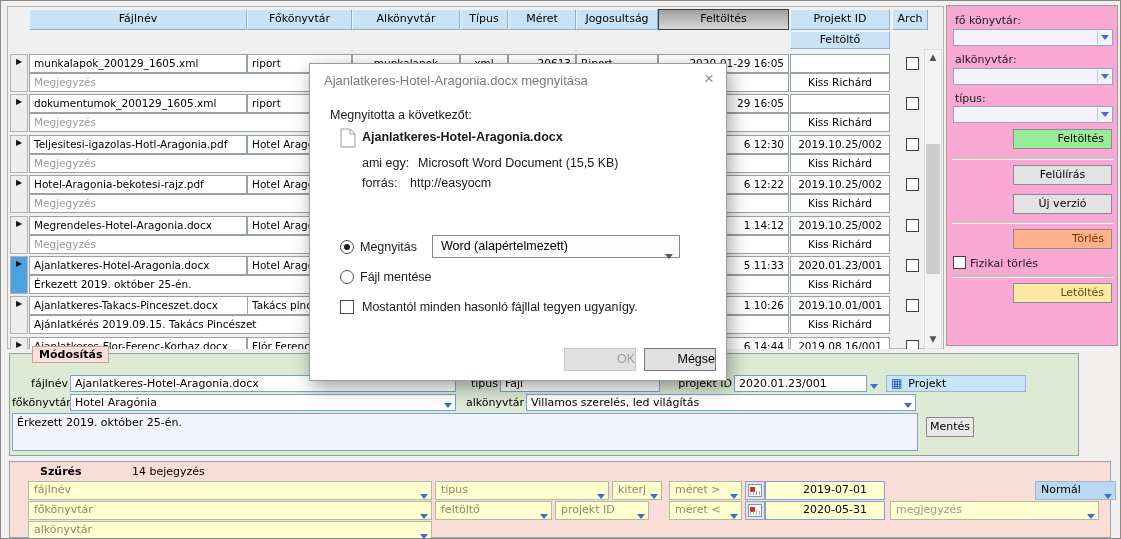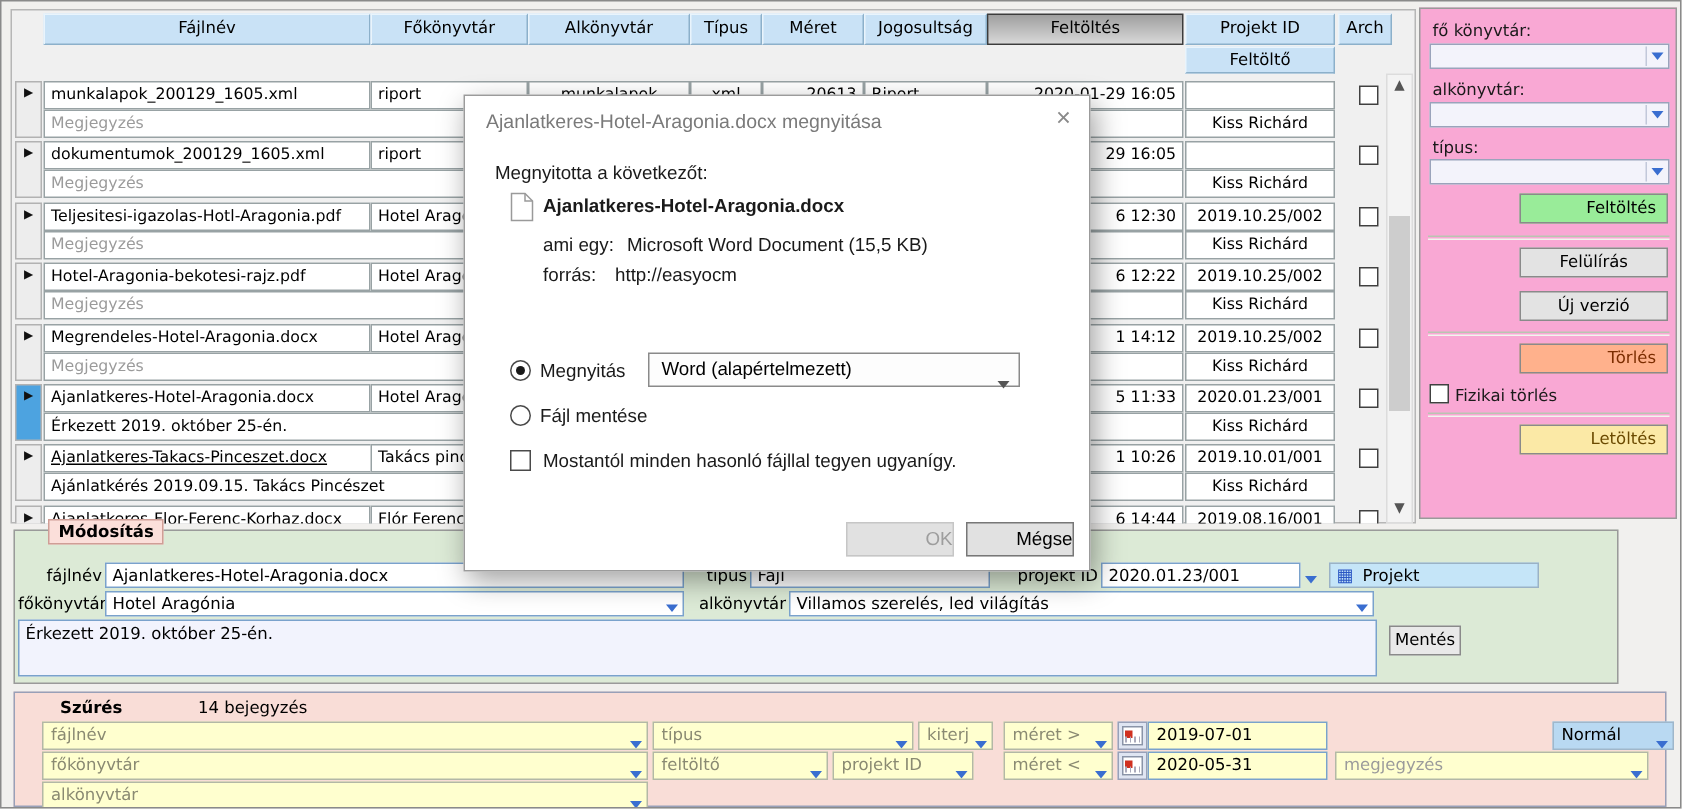--- a/index.html
+++ b/index.html
@@ -40,21 +40,21 @@
 .mtext{position:absolute;background:#f2f3fd;border:1px solid #7aa2cc;font-size:11px;padding:2px 4px}
 .mbtn{position:absolute;height:20px;background:#e9e9e9;border:1px solid #8a8a8a;font-size:11px;text-align:center;line-height:18px}
 .pbtn{position:absolute;height:17px;background:#c5e5f8;border:1px solid #9ab2c6;font-size:11px;line-height:15px;padding-left:4px}
 .pbtn .gl{color:#2b57c4;font-size:12px;margin-right:6px}
 
 .flt{position:absolute;left:8px;top:460px;width:1102px;height:77px;background:#f9ddd7;border:1px solid #98a0b8}
 .ftitle{position:absolute;left:30px;top:3px;font-weight:bold;font-size:11px}
 .fcount{position:absolute;left:122px;top:3px;font-size:11px}
 .fsel{position:absolute;height:19px;background:#ffffcf;border:1px solid #b3b8a6;color:#8a8a72;font-size:11px;line-height:16px;padding:0 5px;white-space:nowrap;overflow:hidden}
 .fsel .farr{position:absolute;right:3px;top:6px}
-.fdate{position:absolute;height:19px;background:#ffffcf;border:1px solid #7aa2cc;color:#000;font-size:11px;line-height:16px;text-align:left;padding:0 5px}
+.fdate{position:absolute;height:19px;background:#ffffcf;border:1px solid #7aa2cc;color:#000;font-size:11px;line-height:16px;text-align:right;padding:0 17px}
 .fblue{position:absolute;height:19px;background:#b9d9f2;border:1px solid #9fb7cb;color:#000;font-size:11px;line-height:16px;padding:0 5px;white-space:nowrap;overflow:hidden}
 .fblue .farr{position:absolute;right:3px;top:6px}
 .calbtn{position:absolute;width:20px;height:19px;background:#dfe5f2;border:1px solid #98a0b8;padding:2px}
 .calinner{position:relative;width:14px;height:13px;background:#fff;border:1px solid #8a94a8}
 .calinner::before{content:"";position:absolute;left:1px;top:2px;width:5px;height:5px;background:#d03020}
 .calinner::after{content:"";position:absolute;left:1px;bottom:1px;width:10px;height:4px;background:repeating-linear-gradient(90deg,#aab 0 1px,transparent 1px 3px)}
 
 .dlg{position:absolute;left:308px;top:62px;width:418px;height:318px;background:#fff;border:1px solid #9b9b9b;box-shadow:3px 6px 18px rgba(0,0,0,.38);font-family:"Liberation Sans",sans-serif;font-size:12.5px;z-index:10}
 .dtitle{position:absolute;left:14px;top:9px;color:#7a7a7a;font-size:13px}
 .dclose{position:absolute;right:12px;top:5px;color:#8a8a8a;font-size:17px;cursor:pointer}
@@ -170,21 +170,21 @@
         <div class="cell ar" style="left: 507px; top: 255px; width: 68px;"></div>
         <div class="cell al" style="left: 575px; top: 255px; width: 82px;"></div>
         <div class="cell ar" style="left: 657px; top: 255px; width: 131px;">5 11:33</div>
         <div class="cell ac" style="left: 789px; top: 255px; width: 100px;">2020.01.23/001</div>
         <div class="cell al" style="left: 28px; top: 274px; width: 760px;">Érkezett 2019. október 25-én.</div>
         <div class="cell ac" style="left: 789px; top: 274px; width: 100px;">Kiss Richárd</div>
         <div class="cb" style="left: 905px; top: 258px;"></div>
         <div class="gutter" style="left: 9px; top: 295px;">
           <span class="mk">▶</span>
         </div>
-        <div class="cell al" style="left: 28px; top: 295px; width: 238px; text-decoration: underline;">Ajanlatkeres-Takacs-Pinceszet.docx</div>
+        <div class="cell al" style="left: 28px; top: 295px; width: 238px;">Ajanlatkeres-Takacs-Pinceszet.docx</div>
         <div class="cell al" style="left: 246px; top: 295px; width: 105px;">Takács pincészet</div>
         <div class="cell ac" style="left: 351px; top: 295px; width: 108px;"></div>
         <div class="cell ac" style="left: 459px; top: 295px; width: 48px;"></div>
         <div class="cell ar" style="left: 507px; top: 295px; width: 68px;"></div>
         <div class="cell al" style="left: 575px; top: 295px; width: 82px;"></div>
         <div class="cell ar" style="left: 657px; top: 295px; width: 131px;">1 10:26</div>
         <div class="cell ac" style="left: 789px; top: 295px; width: 100px;">2019.10.01/001</div>
         <div class="cell al" style="left: 28px; top: 314px; width: 760px;">Ajánlatkérés 2019.09.15. Takács Pincészet</div>
         <div class="cell ac" style="left: 789px; top: 314px; width: 100px;">Kiss Richárd</div>
         <div class="cb" style="left: 905px; top: 298px;"></div>

